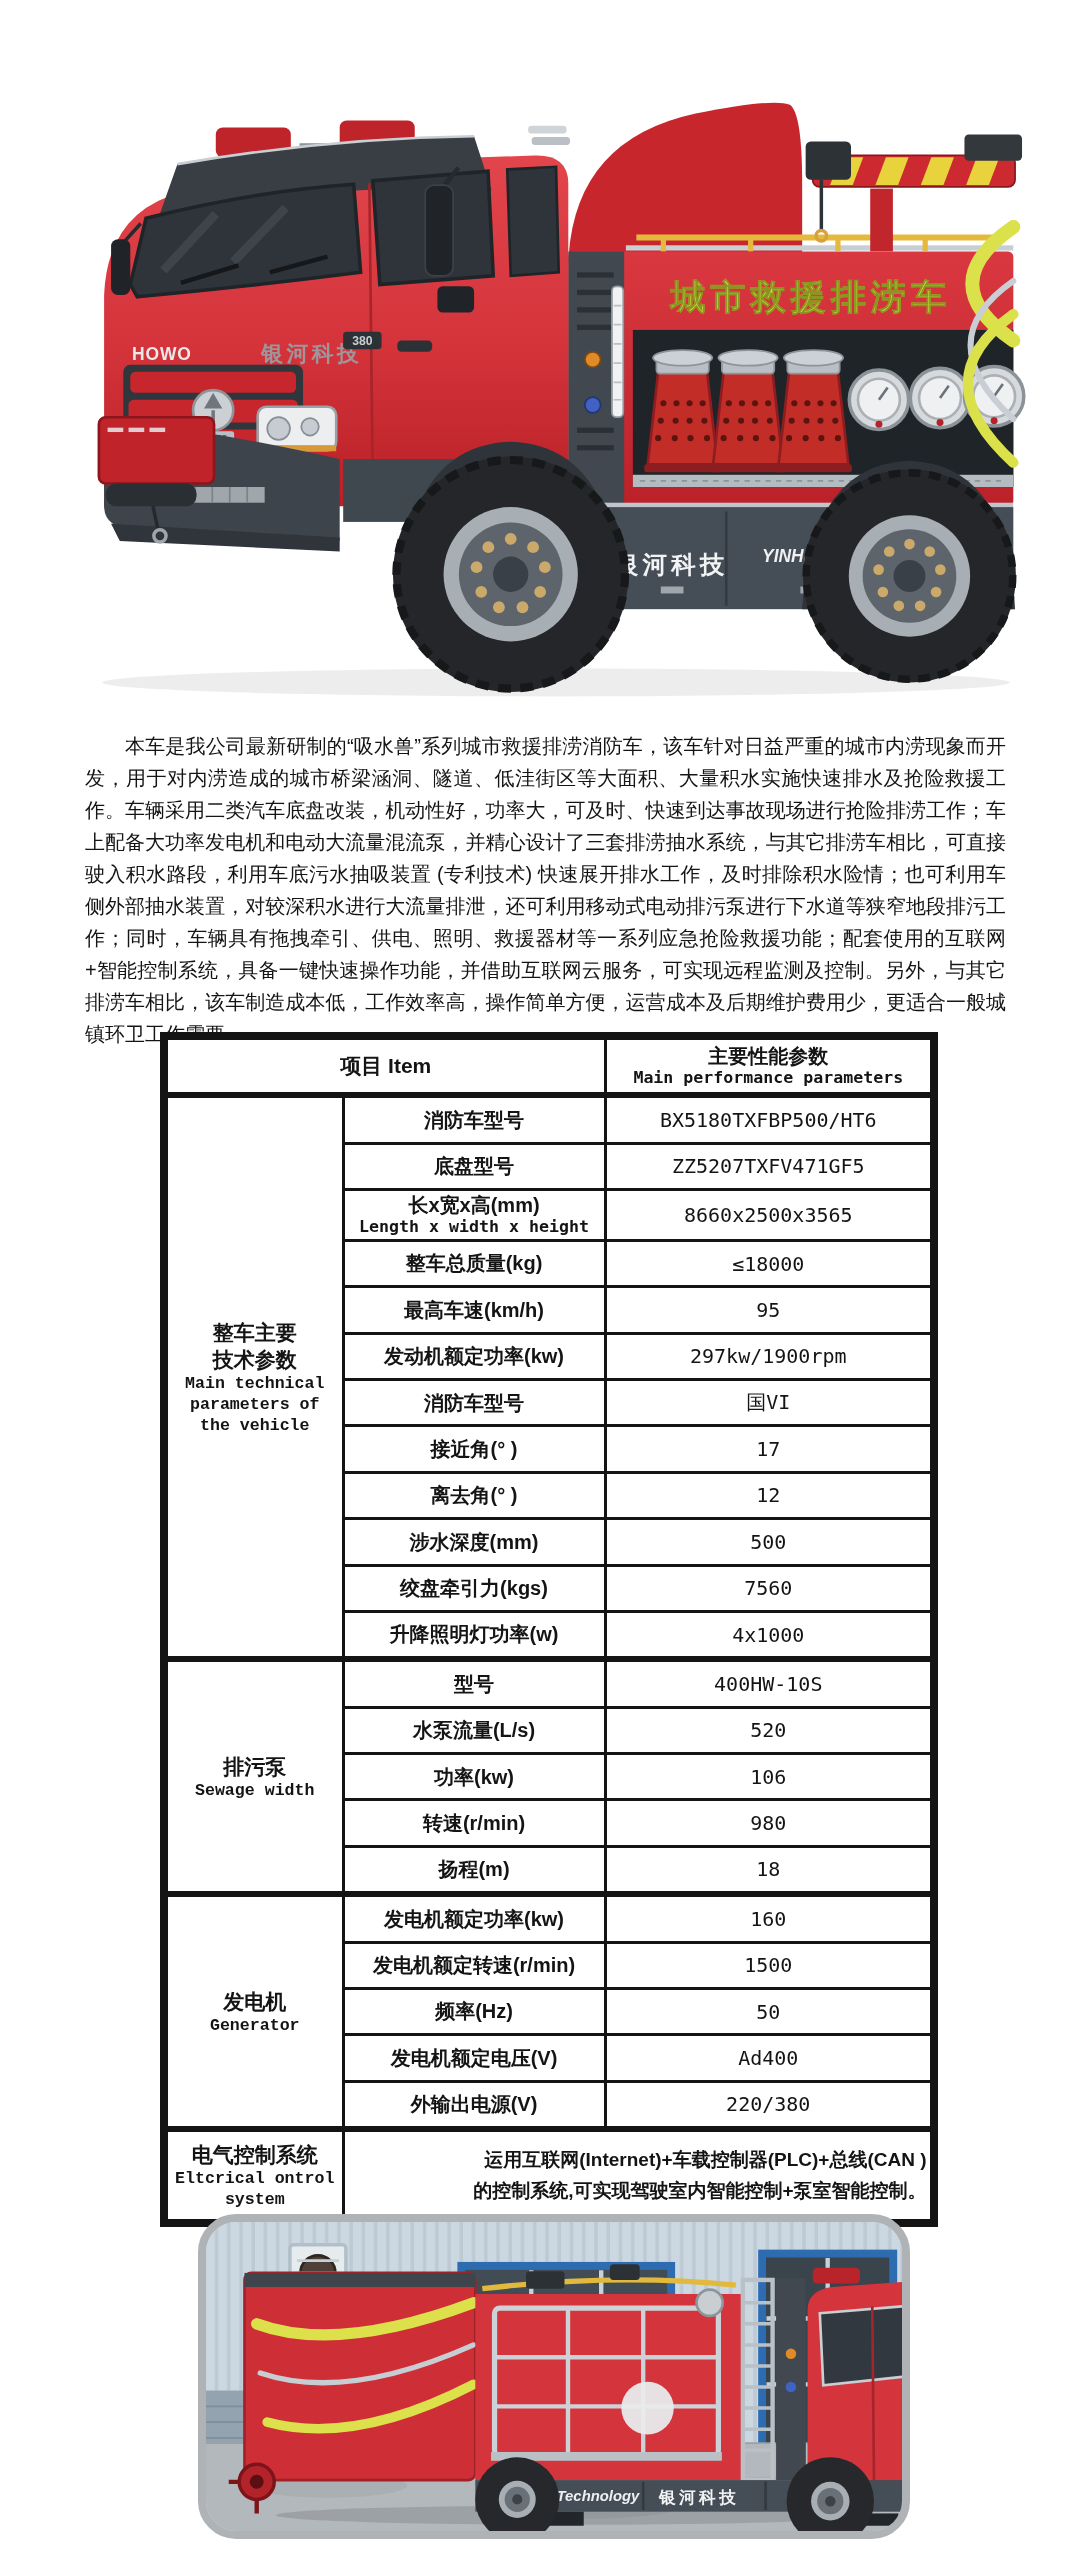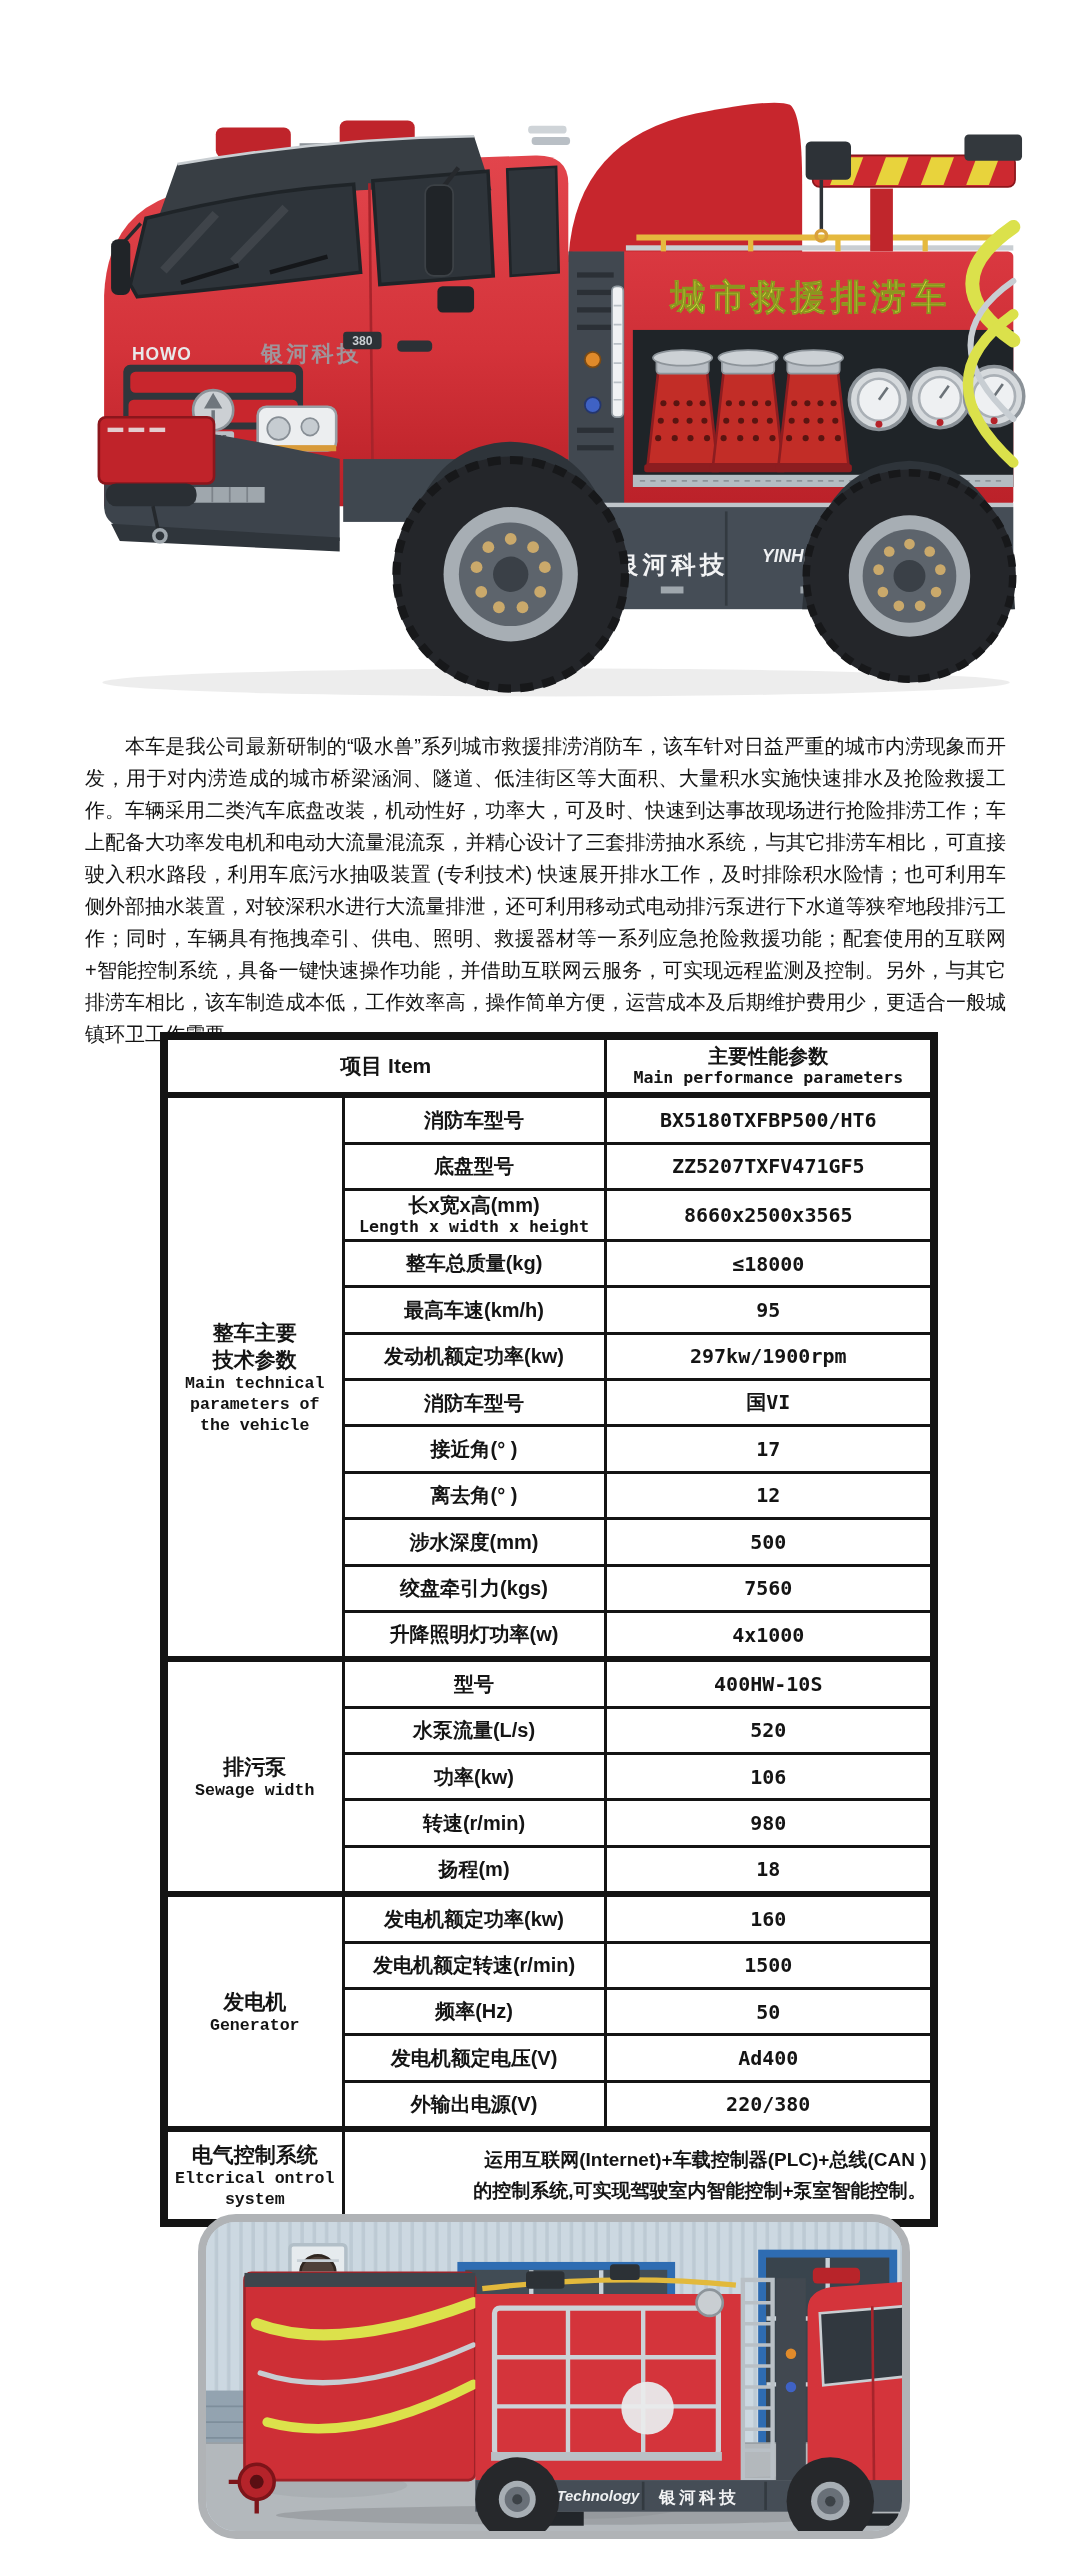--- a/index.html
+++ b/index.html
@@ -22,21 +22,21 @@
   }
   .spec td{
     border:3.5px solid #141414;padding:1.7px 3.5px;text-align:center;vertical-align:middle;
     height:40px;color:#141414;
   }
   .spec tr.hdr td{height:49px;border-bottom-width:6.1px;}
   .spec tr.gstart td{border-top-width:6.1px;margin-left:37px;}
   .cell-zh{font-size:20px;font-weight:bold;line-height:24.4px;}
   .hdr-item{font-size:21px;font-weight:bold;}
   .en{font-family:"DejaVu Sans Mono","Liberation Mono",monospace;font-size:16.6px;font-weight:bold;line-height:20px;}
-  .val{font-family:"DejaVu Sans Mono","Liberation Mono",monospace;font-size:20px;font-weight:bold;}
+  .val{font-family:"DejaVu Sans Mono","Liberation Mono",monospace;font-size:20px;font-weight:normal;}
   .grp .gzh{font-size:21px;font-weight:bold;line-height:27px;white-space:pre-line;}
   .grp .gen{font-family:Liberation Mono, monospace;font-size:16.6px;font-weight:bold;line-height:21px;}
   td.elec{
     text-align:right;padding-left:21px;height:84px;
     font-size:19px;font-weight:bold;line-height:30.5px;white-space:pre-line;
   }
   .footer-photo{
     position:absolute;left:198px;top:2214px;width:712px;height:325px;
     box-sizing:border-box;border:8.7px solid #b0b3b6;border-radius:38px;
     overflow:hidden;background:#ccd8e1;

